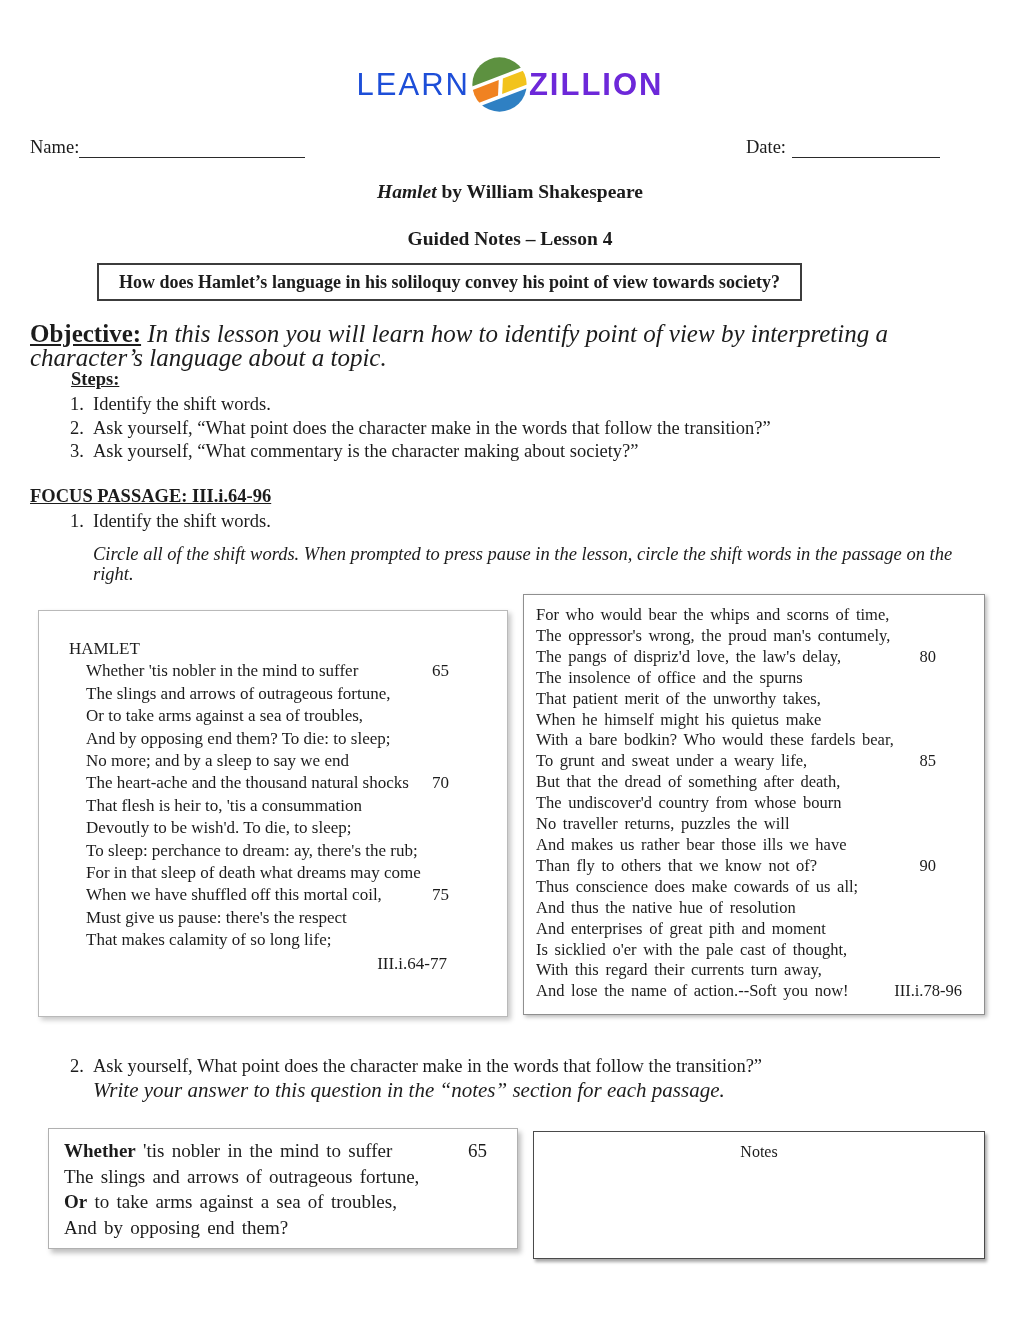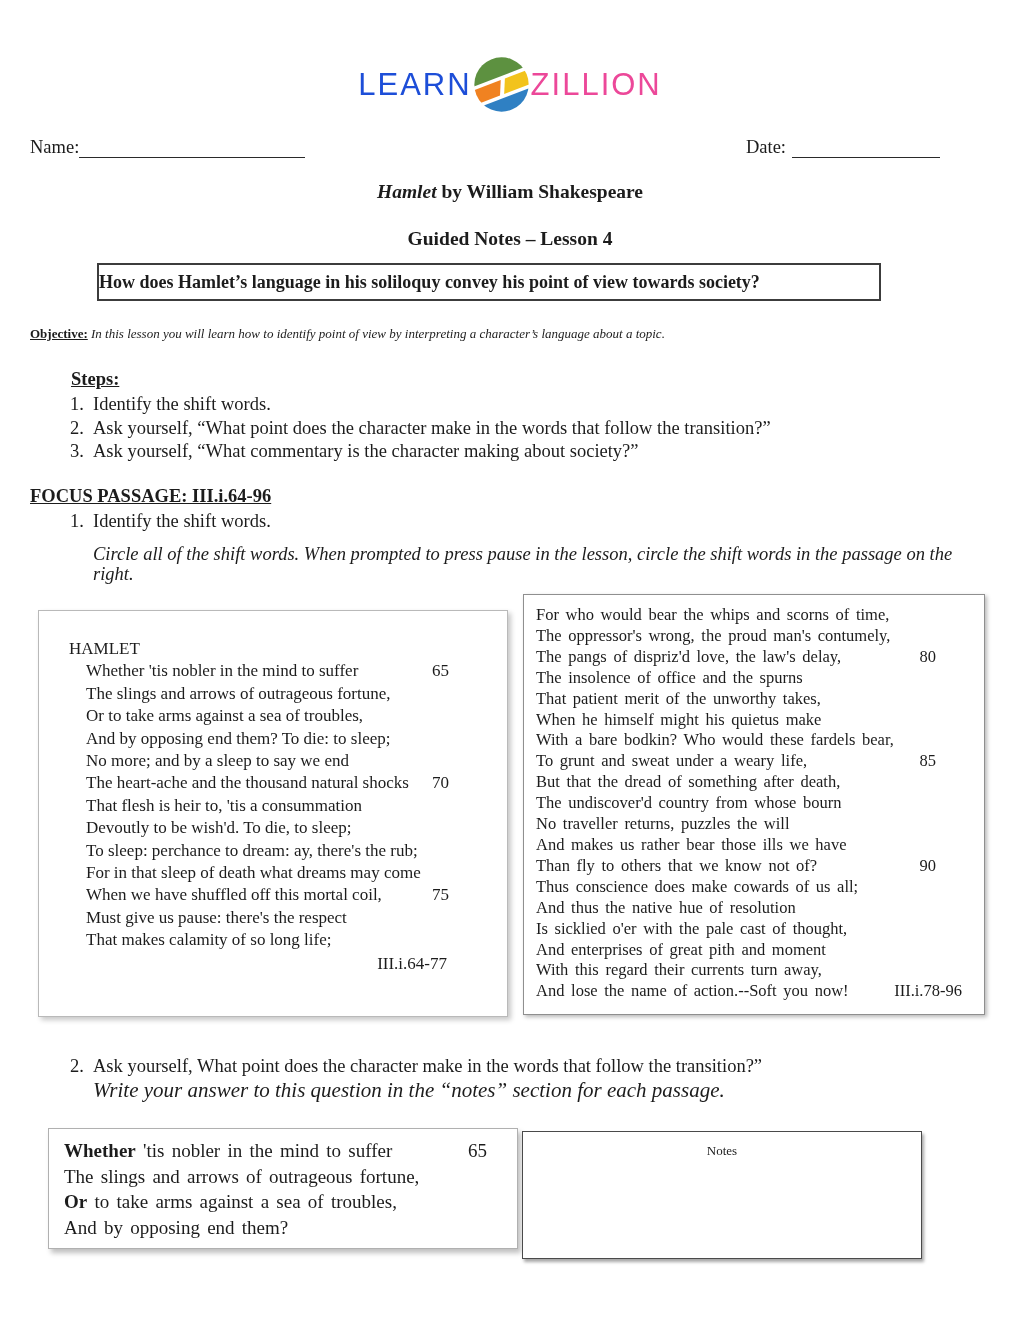--- a/index.html
+++ b/index.html
@@ -42,30 +42,30 @@
   
   .doc-title {
     position: absolute; top: 181px; left: 0; right: 0;
     text-align: center; font-size: 19.5px; font-weight: bold;
   }
   .doc-subtitle {
     position: absolute; top: 228px; left: 0; right: 0;
     text-align: center; font-size: 19.5px; font-weight: bold;
   }
   .question-box {
-    position: absolute; top: 263px; left: 97px; width: 784px; height: 38px;
+    position: absolute; top: 263px; left: 97px; width: 705px; height: 38px;
     border: 2px solid #3c3c3c;
-    display: flex; align-items: center; 
+    display: flex; align-items: center; justify-content: center;
     font-size: 18px; font-weight: bold;
   }
 
   
   .objective-para {
     position: absolute; top: 322px; left: 30px; width: 958px;
-    font-size: 13px; line-height: 23.5px;
+    font-size: 25px; line-height: 23.5px;
   }
   .bold-underline { font-weight: bold; text-decoration: underline; }
   .steps-label { position: absolute; top: 369px; left: 30px; font-size: 18.5px; margin-left: 41px; }
   .num-list { position: absolute; left: 70px; font-size: 18.5px; }
   .steps-list { top: 393px; }
   .num-row { display: flex; line-height: 23.5px; }
   .num-cell { width: 23px; flex: 0 0 23px; }
   .num-text { white-space: nowrap; }
 
   
@@ -115,25 +115,25 @@
   .excerpt-box {
     position: absolute; top: 1128px; left: 48px; width: 470px; height: 121px;
     background: #fff; border: 1px solid #b0b0b0;
     box-shadow: 3px 4px 5px rgba(0,0,0,0.25);
     padding: 9px 6px 0 15px;
     font-size: 19px; line-height: 25.5px;
     word-spacing: 2.5px;
   }
   .excerpt-box .lnum { right: 24px; }
   .notes-box {
-    position: absolute; top: 1131px; left: 522px; width: 400px; height: 128px;
+    position: absolute; top: 1131px; left: 533px; width: 452px; height: 128px;
     background: #fff; border: 1.6px solid #4a4a4a;
     box-shadow: 2px 3px 3px rgba(0,0,0,0.35);
     padding-top: 11px; text-align: center;
-    font-size: 13px;
+    font-size: 16px;
   }
 </style>
 </head>
 <body>
 
 <div class="page">
 
   <div class="logo-row">
     <div class="logo">
       <span class="logo-learn" style="color: #1d4ed8;">LEARN</span>
@@ -146,21 +146,21 @@
         <g clip-path="url(#globeClip)">
           <rect x="-6" y="-6" width="76" height="76" fill="#ffffff"></rect>
           <g transform="rotate(-21 32 32)">
             <rect x="-16" y="-14" width="96" height="37" fill="#5d9140"></rect>
             <polygon points="-16,27 33,27 26,43 -16,43" fill="#f08221"></polygon>
             <polygon points="38,27 80,27 80,43 31,43" fill="#f2c31c"></polygon>
             <rect x="-16" y="47" width="96" height="34" fill="#2f80c3"></rect>
           </g>
         </g>
       </svg>
-      <span class="logo-zillion" style="color: #ec4899;">ZILLION</span>
+      <span class="logo-zillion" style="color: #6d28d9; font-weight: bold;">ZILLION</span>
     </div>
   </div>
 
   <div class="name-date-row">
     <span class="field-group">
       <span>Name:</span>
         <span class="blank-line name-blank"></span>
     </span>
     <span class="field-group">
       <span>Date:</span>
@@ -234,22 +234,22 @@
         <div class="vline"><span>When he himself might his quietus make</span></div>
         <div class="vline"><span>With a bare bodkin? Who would these fardels bear,</span></div>
         <div class="vline"><span>To grunt and sweat under a weary life,</span><span class="lnum">85</span></div>
         <div class="vline"><span>But that the dread of something after death,</span></div>
         <div class="vline"><span>The undiscover'd country from whose bourn</span></div>
         <div class="vline"><span>No traveller returns, puzzles the will</span></div>
         <div class="vline"><span>And makes us rather bear those ills we have</span></div>
         <div class="vline"><span>Than fly to others that we know not of?</span><span class="lnum">90</span></div>
         <div class="vline"><span>Thus conscience does make cowards of us all;</span></div>
         <div class="vline"><span>And thus the native hue of resolution</span></div>
+        <div class="vline"><span>And enterprises of great pith and moment</span></div>
         <div class="vline"><span>Is sicklied o'er with the pale cast of thought,</span></div>
-        <div class="vline"><span>And enterprises of great pith and moment</span></div>
         <div class="vline"><span>With this regard their currents turn away,</span></div>
         <div class="vline"><span>And lose the name of action.--Soft you now!</span><span class="lnum cite">III.i.78-96</span></div>
       </div>
   </div>
 
   <div class="num-list step2-list">
     <div class="num-row">
       <span class="num-cell">2.</span>
       <span class="num-text">Ask yourself, What point does the character make in the words that follow the transition?”</span>
     </div>

